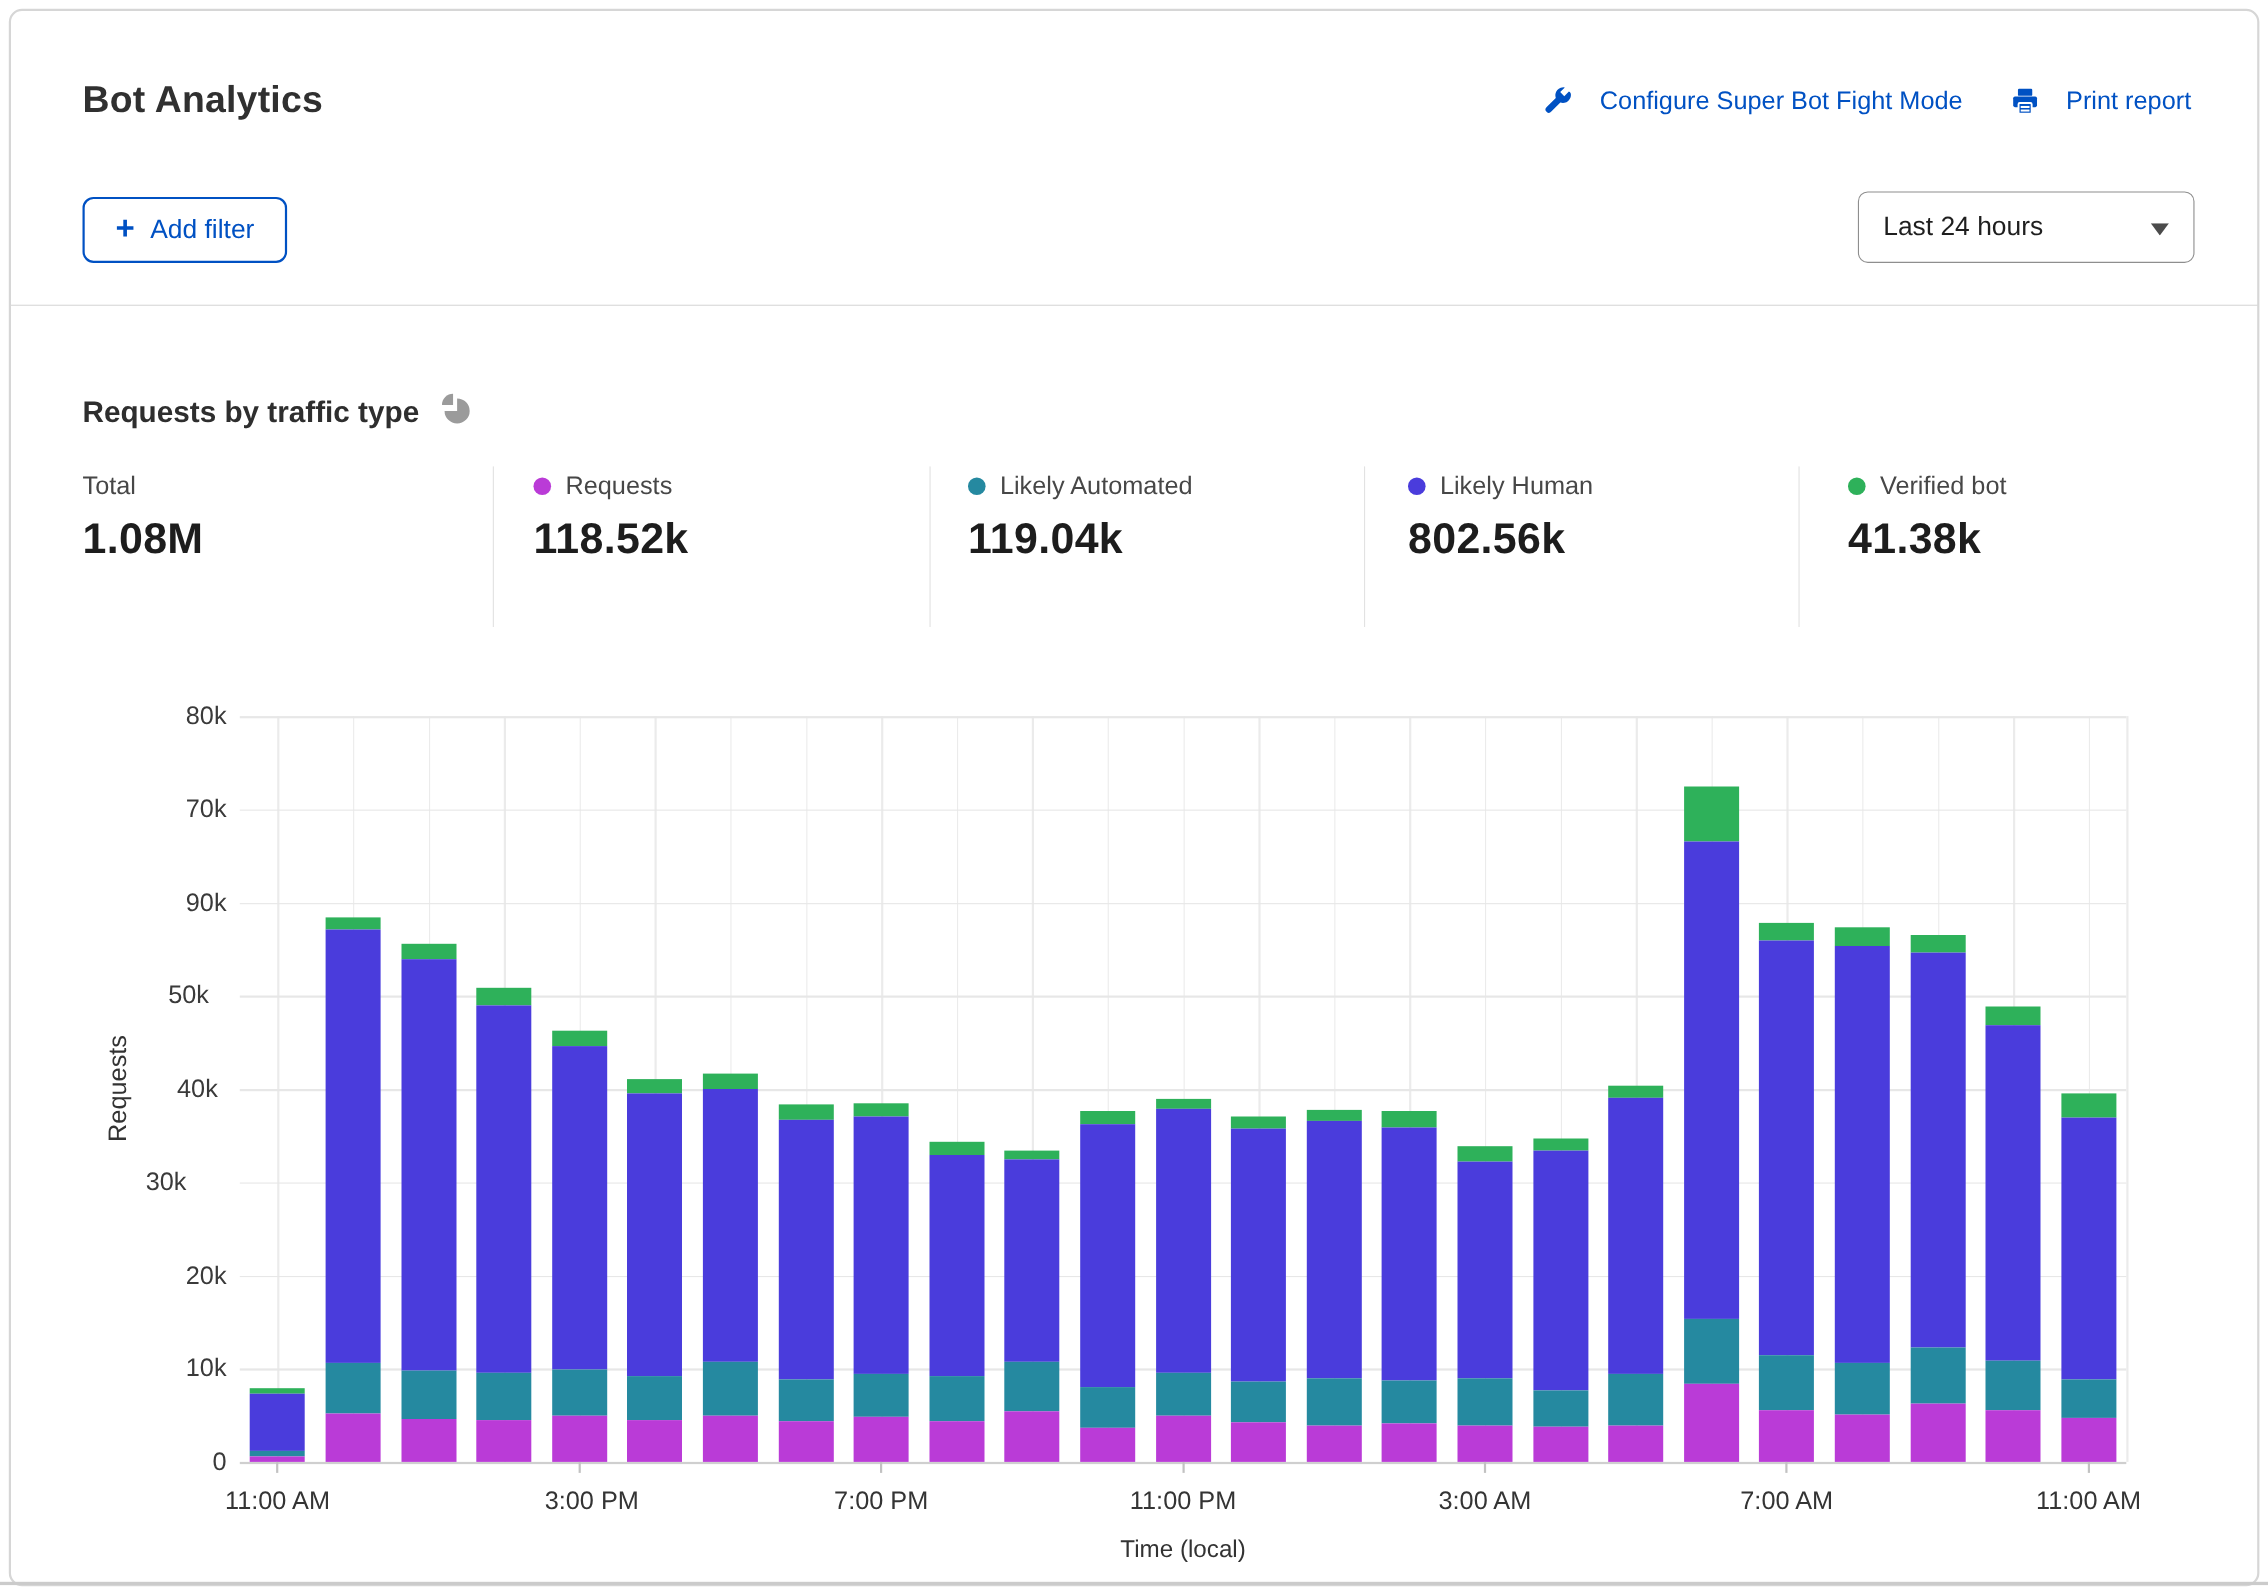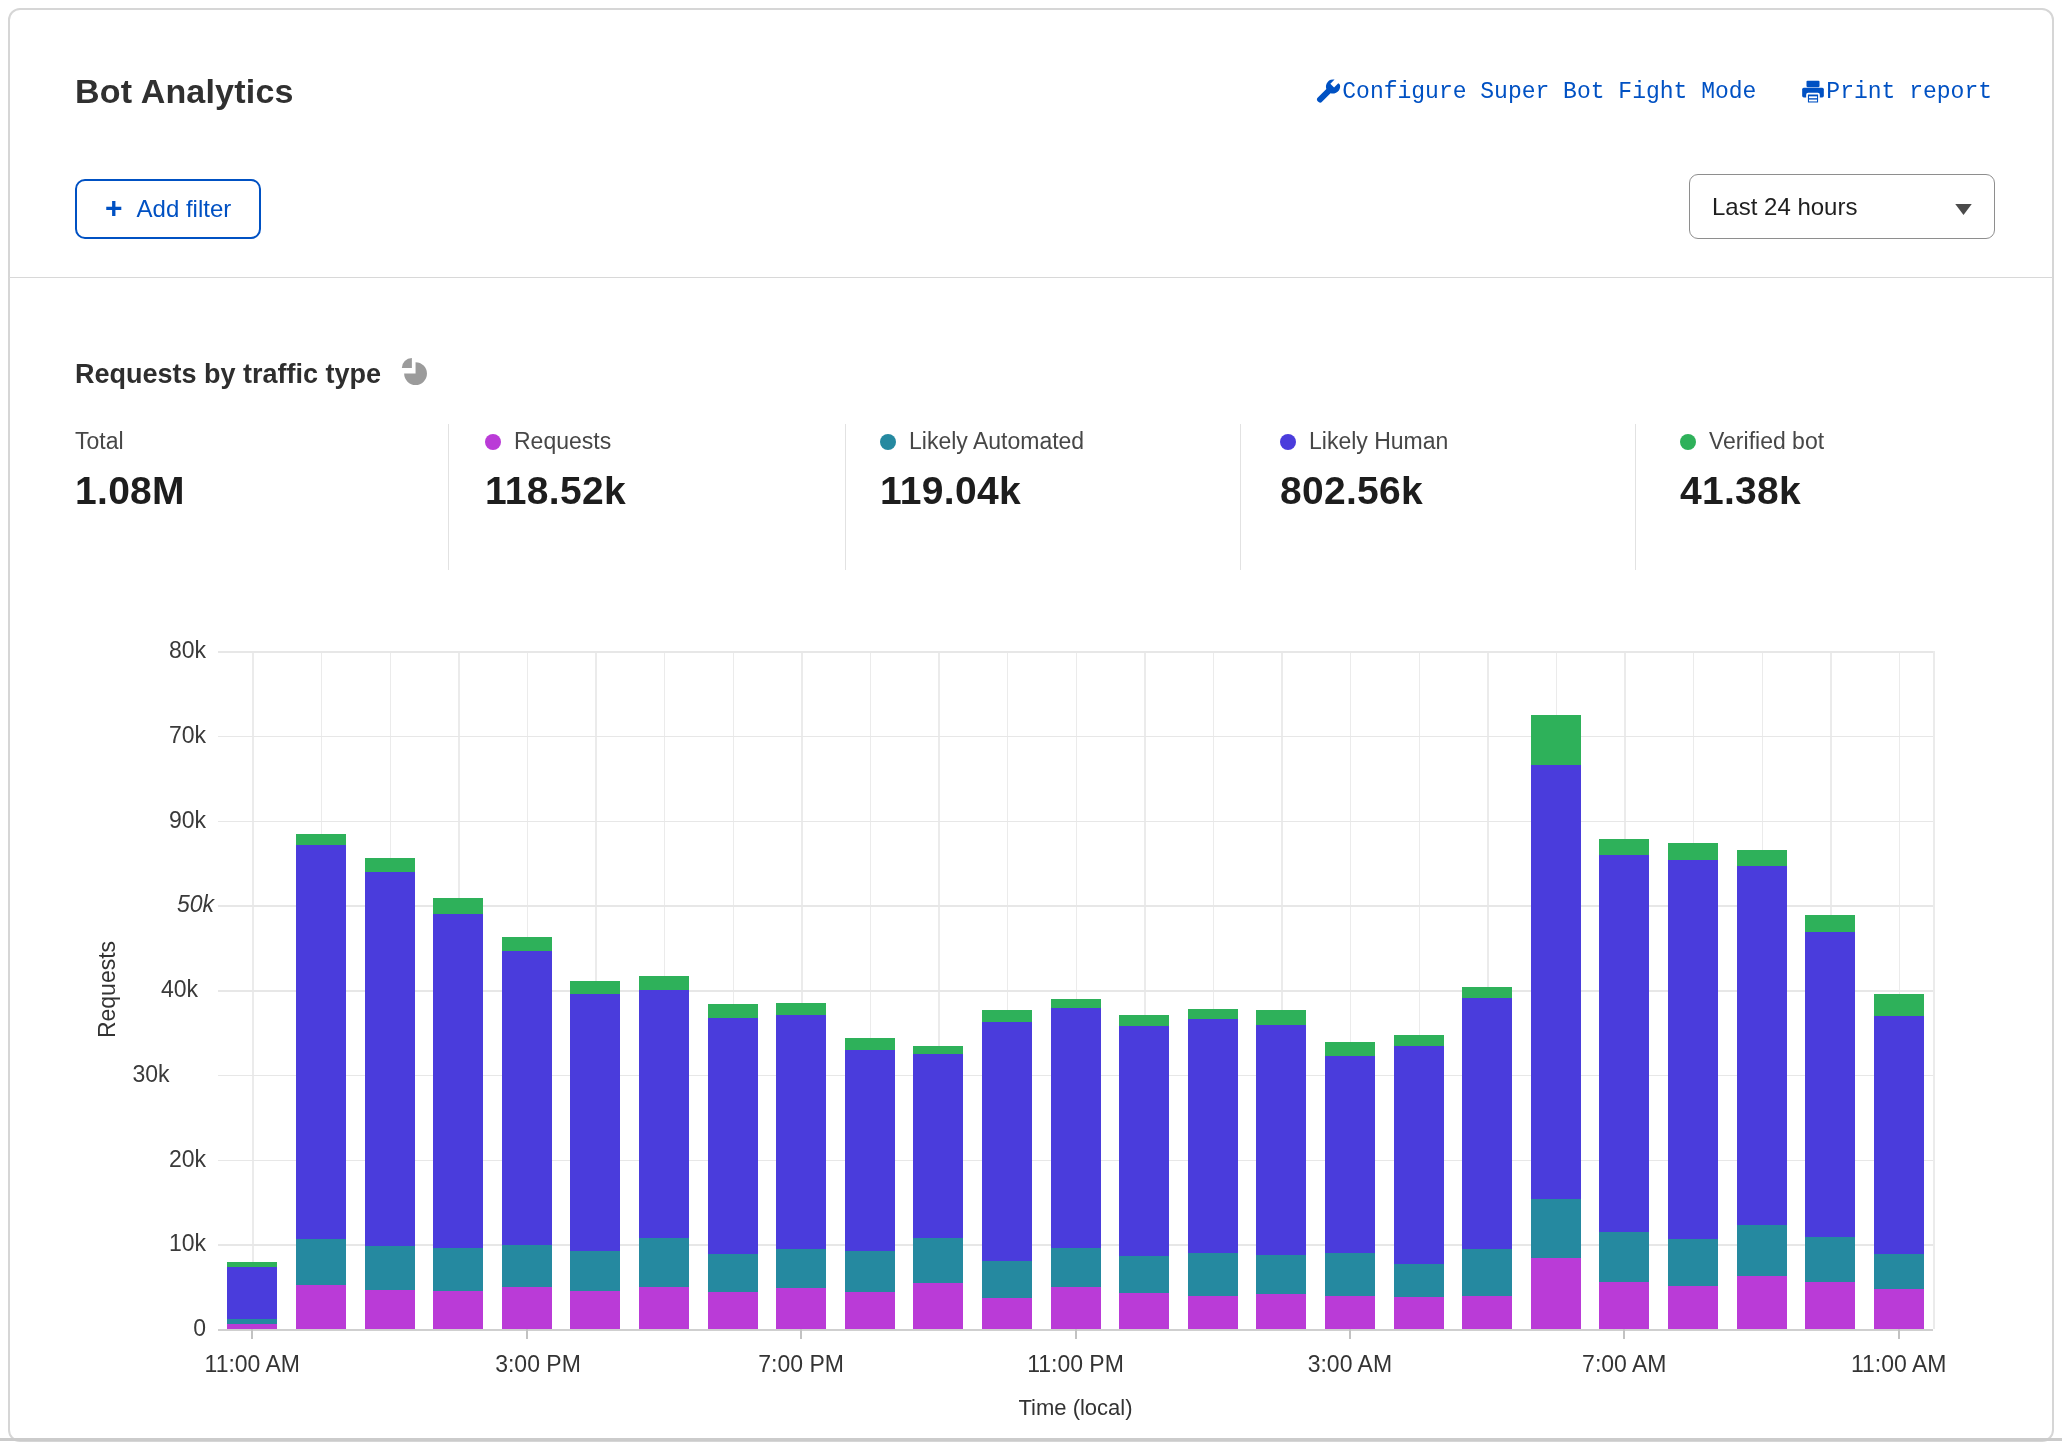--- a/index.html
+++ b/index.html
@@ -4,21 +4,21 @@
 <style>
   * { margin:0; padding:0; box-sizing:border-box; }
   html,body { width:2062px; height:1450px; background:#fff; font-family:"Liberation Sans", sans-serif; overflow:hidden; }
   .card { position:absolute; left:8px; top:8px; width:2046px; height:1434px; background:#fff;
           border:2px solid #d6d6d6; border-radius:12px; }
   .abs { position:absolute; }
 
   
   .page-title { left:75px; top:72px; font-size:34px; font-weight:700; color:#303030; letter-spacing:.2px; }
   .header-links { top:78px; right:70px; display:flex; gap:44px; align-items:center; }
-  .hlink { display:flex; align-items:center; gap:0; color:#0051c3; font-size:23px; text-decoration:none; cursor:pointer;font-family:Liberation Mono, monospace; }
+  .hlink { display:flex; align-items:center; gap:24px; color:#0051c3; font-size:23px; text-decoration:none; cursor:pointer; }
   .hlink svg { display:block; }
 
   .add-filter-btn { left:75px; top:179px; height:60px; padding:0 28px; display:flex; align-items:center; gap:14px;
                     border:2.5px solid #0051c3; border-radius:10px; background:#fff; color:#0051c3;
                     font-size:24px; cursor:pointer; font-family:inherit; }
   .add-filter-btn .plus { font-size:30px; font-weight:600; line-height:1; margin-top:-3px; }
 
   .time-select { left:1689px; top:174px; width:306px; height:65px; border:1.5px solid #8e8e8e; border-radius:9px;
                  background:#fff; display:flex; align-items:center; justify-content:space-between;
                  padding:0 22px; font-size:24px; color:#1f1f1f; cursor:pointer; }
@@ -178,21 +178,21 @@
     <div class="ylabel" style="left: 96px; top: 1315px;">0</div>
     <div class="gridline-h" style="left: 218px; top: 1244.25px; width: 1715px;"></div>
     <div class="ylabel" style="left: 96px; top: 1230.25px;">10k</div>
     <div class="gridline-h" style="left: 218px; top: 1159.5px; width: 1715px;"></div>
     <div class="ylabel" style="left: 96px; top: 1145.5px;">20k</div>
     <div class="gridline-h" style="left: 218px; top: 1074.75px; width: 1715px;"></div>
     <div class="ylabel" style="left: 96px; top: 1060.75px; text-align: center;">30k</div>
     <div class="gridline-h" style="left: 218px; top: 990px; width: 1715px;"></div>
     <div class="ylabel" style="left: 88px; top: 976px;">40k</div>
     <div class="gridline-h" style="left: 218px; top: 905.25px; width: 1715px;"></div>
-    <div class="ylabel" style="left: 104px; top: 891.25px; font-style: italic;">50k</div>
+    <div class="ylabel" style="left: 80px; top: 891.25px;">50k</div>
     <div class="gridline-h" style="left: 218px; top: 820.5px; width: 1715px;"></div>
     <div class="ylabel" style="left: 96px; top: 806.5px;">90k</div>
     <div class="gridline-h" style="left: 218px; top: 735.75px; width: 1715px;"></div>
     <div class="ylabel" style="left: 96px; top: 721.75px;">70k</div>
     <div class="gridline-h" style="left: 218px; top: 651px; width: 1715px;"></div>
     <div class="ylabel" style="left: 96px; top: 637px;">80k</div>
     <div class="bar" style="left: 227.3px; top: 1262.05px; width: 50px; height: 66.9525px;">
       <div class="seg" style="height: 5.085px; background: rgb(186, 59, 215);"></div>
       <div class="seg" style="height: 5.085px; background: rgb(37, 137, 160);"></div>
       <div class="seg" style="height: 51.6975px; background: rgb(74, 60, 220);"></div>

